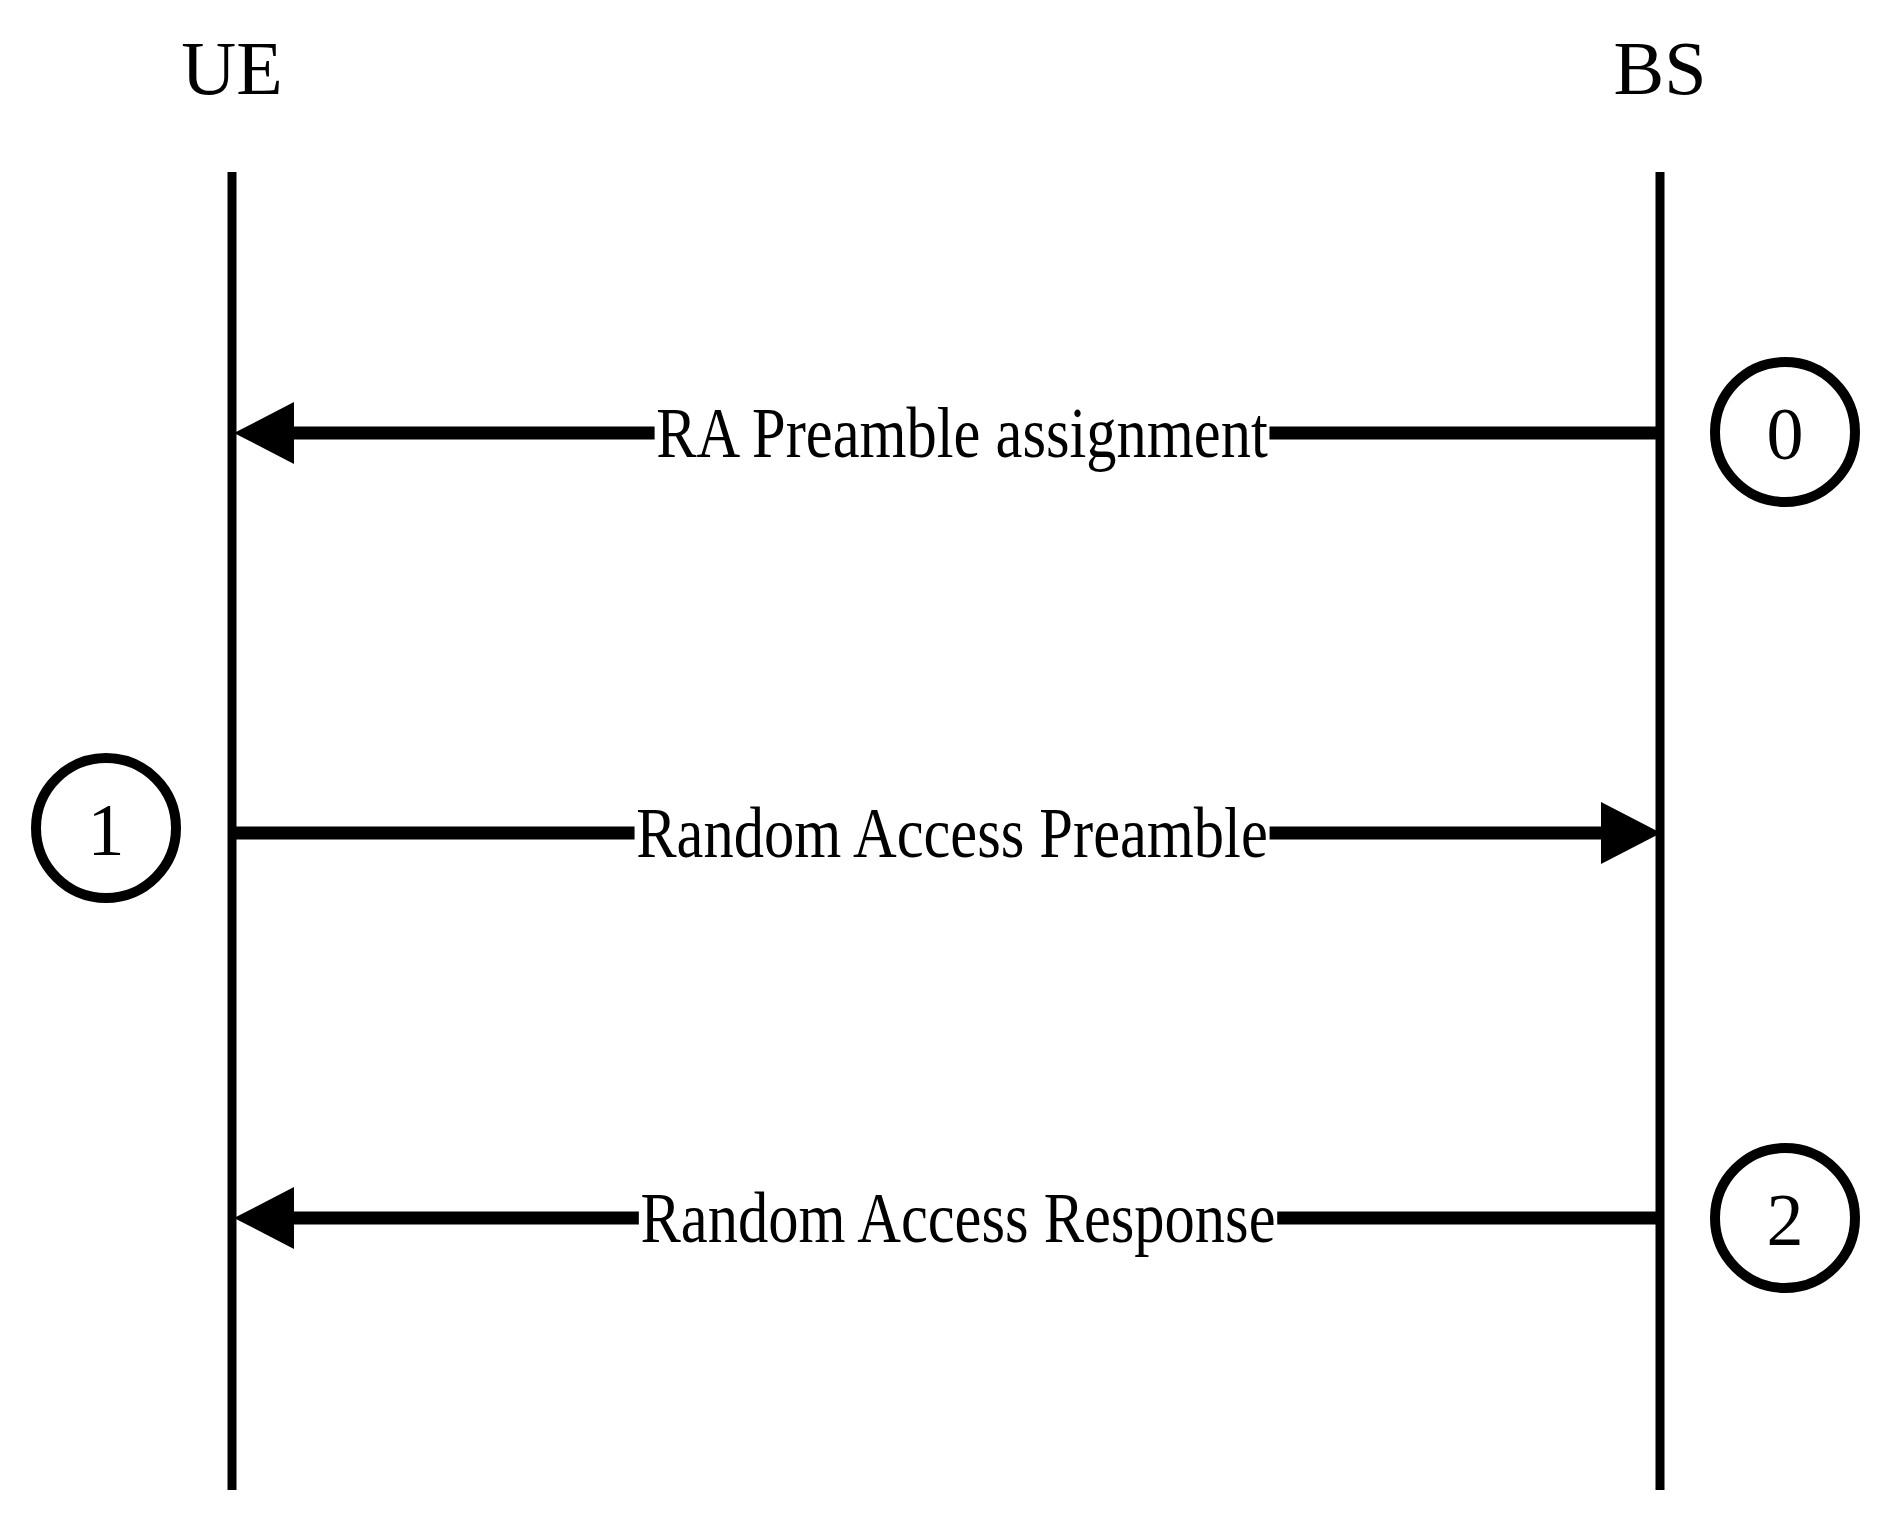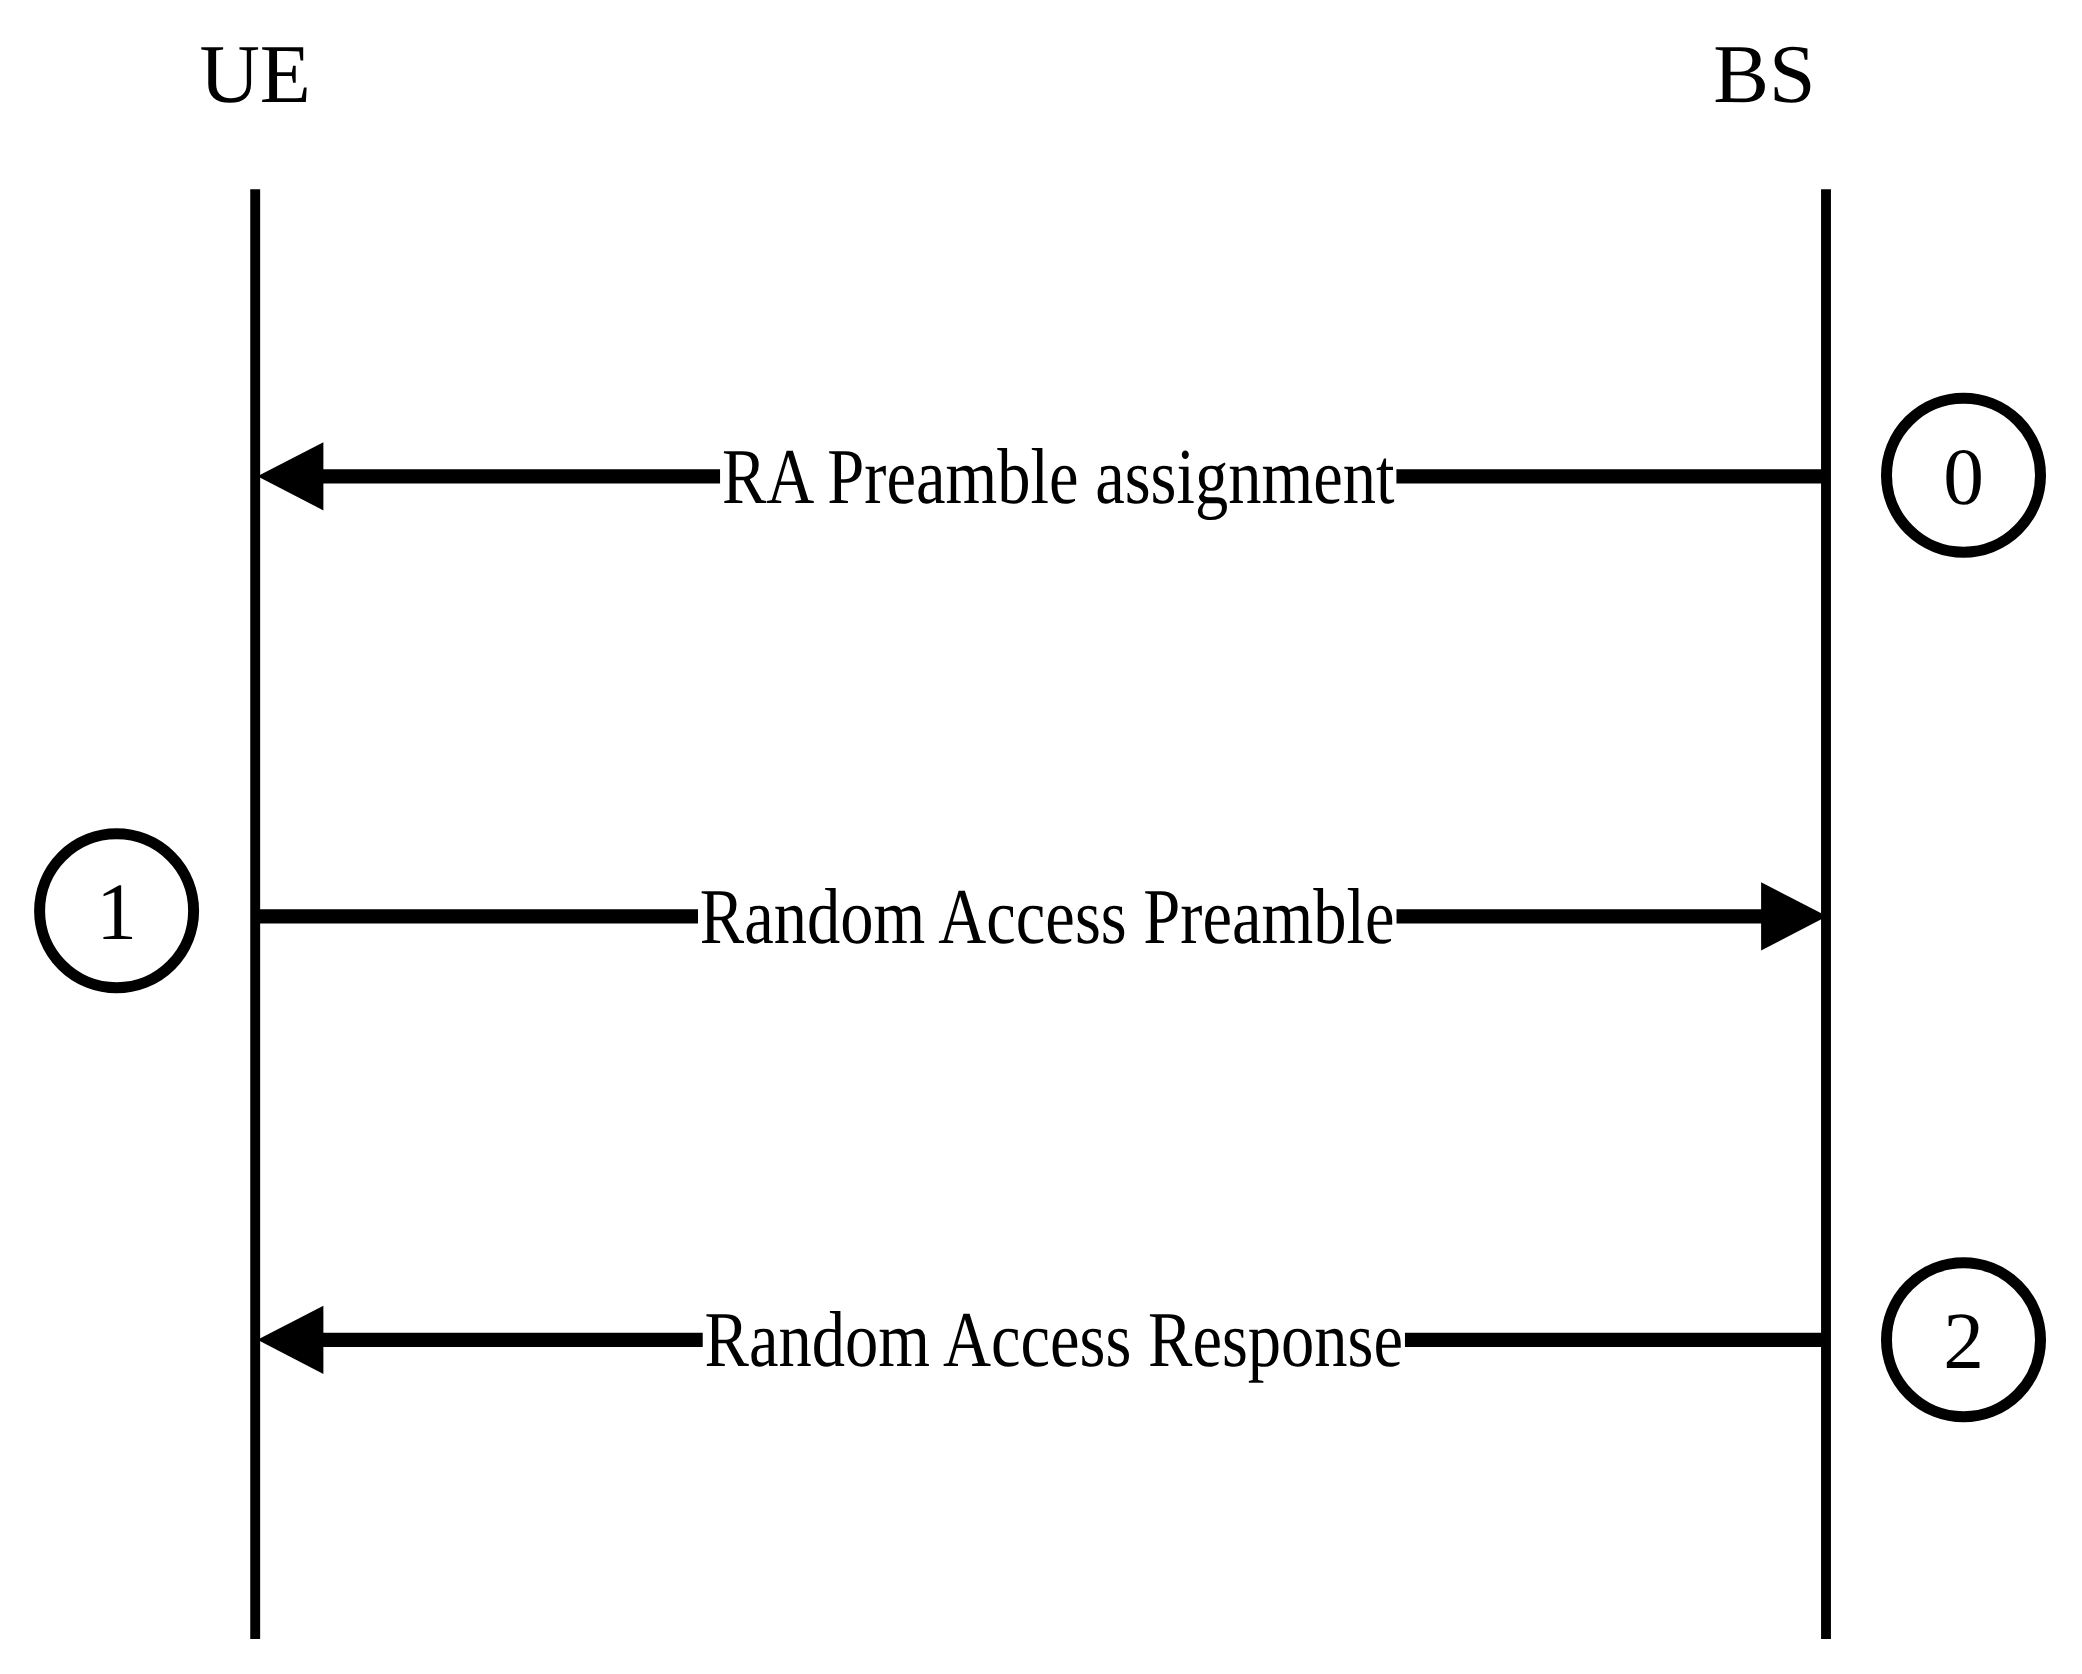--- a/index.html
+++ b/index.html
@@ -75,21 +75,21 @@
     <line x1="1660" y1="1218" x2="293" y2="1218" stroke="#000000" stroke-width="13"></line>
     <polygon points="234,1218 294,1187 294,1249" fill="#000000"></polygon>
 
     <circle cx="1785" cy="432" r="70" fill="#ffffff" stroke="#000000" stroke-width="10"></circle>
     <circle cx="106" cy="828" r="70" fill="#ffffff" stroke="#000000" stroke-width="10"></circle>
     <circle cx="1785" cy="1218" r="70" fill="#ffffff" stroke="#000000" stroke-width="10"></circle>
   </svg>
 
   <div class="actor-label" style="left:232px; top:30px;">UE</div>
 
-  <div class="actor-label" style="left:1604px; top:30px;">BS</div>
+  <div class="actor-label" style="left:1660px; top:30px;">BS</div>
 
   <div class="msg-label" style="left:962px; top:433px;">RA Preamble assignment</div>
 
   <div class="msg-label" style="left:952px; top:833px;">Random Access Preamble</div>
 
   <div class="msg-label" style="left:958px; top:1218px;">Random Access Response</div>
 
   <div class="badge-num" style="left:1785px; top:434px;">0</div>
 
   <div class="badge-num" style="left:106px; top:830px;">1</div>

